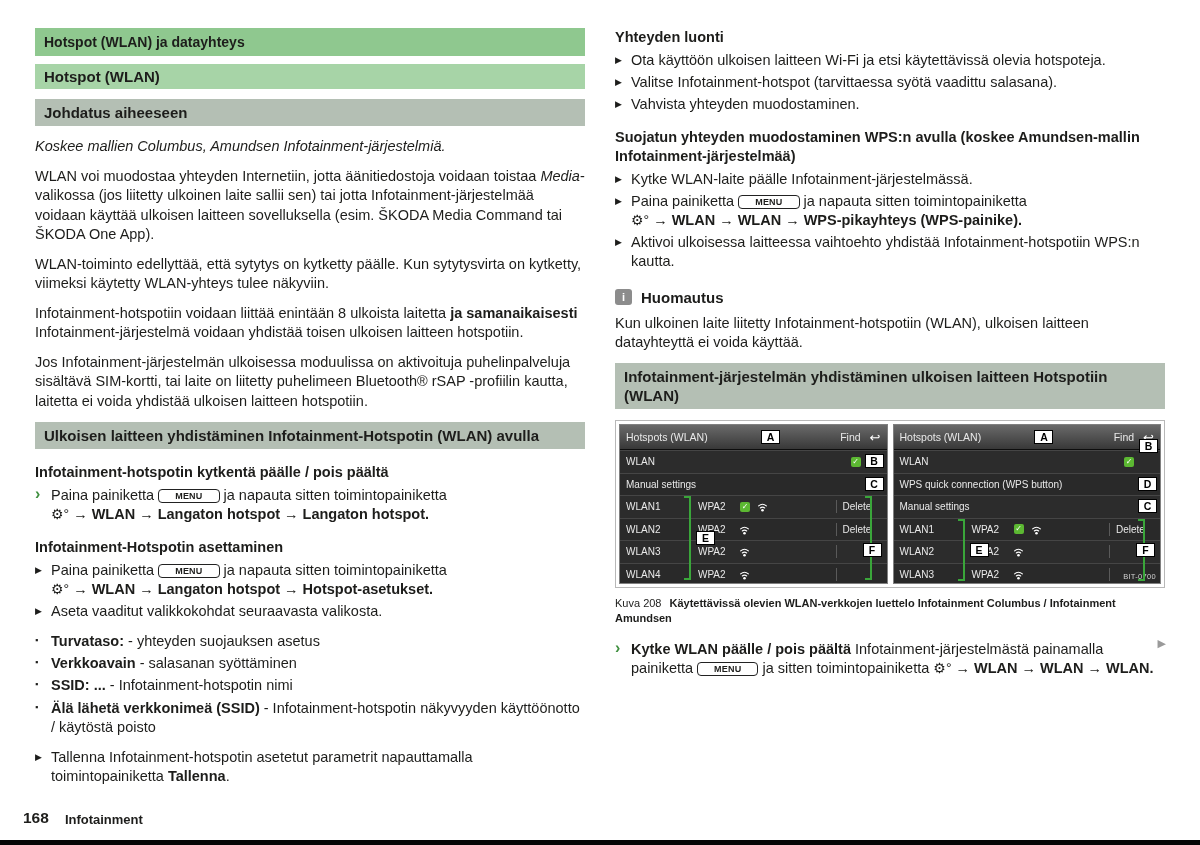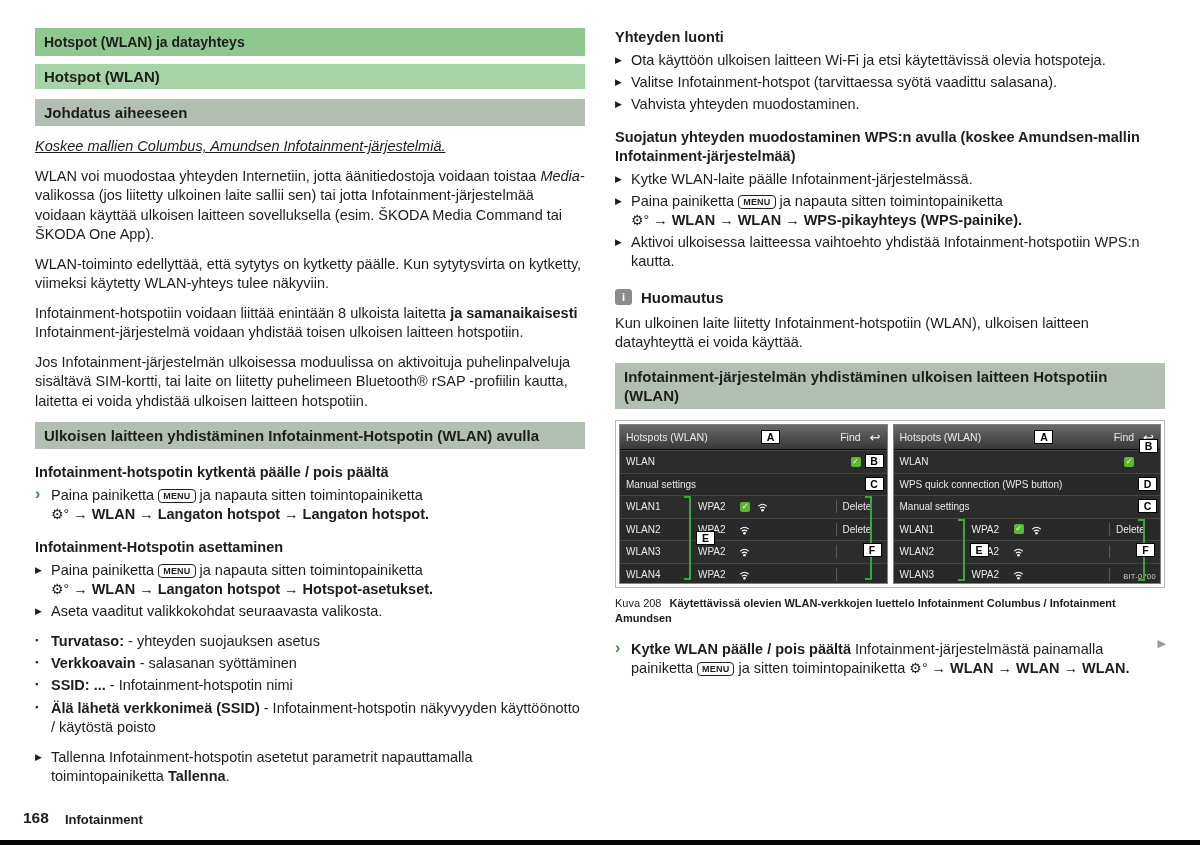--- a/index.html
+++ b/index.html
@@ -13,38 +13,38 @@
   .cols { display:flex; gap:30px; padding:28px 35px 0 35px; }
   .col { width:550px; flex:0 0 550px; }
 
   
   .h1bar { background:#8fc88f; font-weight:bold; font-size:14px; padding:6px 9px; margin-bottom:8px; }
   .h2bar { background:#a7d4a7; font-weight:bold; font-size:15px; padding:4px 9px; margin-bottom:10px; }
   .h3bar { background:#b4bfb4; font-weight:bold; font-size:15px; padding:4px 9px; line-height:1.28; margin:0 0 11px 0; }
   .mt { }
 
   p { font-size:14.5px; line-height:1.32; margin:0 0 11px 0; }
-  .italic { font-style:italic;text-decoration:underline; }
+  .italic { font-style:italic; }
   em { font-style:italic; }
   b, strong { font-weight:bold; }
 
   .sub { font-weight:bold; font-size:14.5px; line-height:1.3; margin:14px 0 4px 0; }
   .sub.first { margin-top:0; }
 
   
   .li { display:flex; font-size:14.5px; line-height:1.32; margin-bottom:3px; }
   .li .marker { flex:0 0 16px; }
   .li .body { flex:1; }
   .m-tri { font-size:9px; padding-top:4px; color:#1d1d1b; }
   .m-chev { font-size:16px; line-height:16px; font-weight:bold; color:#3f8f3f; }
   .m-sq { font-size:9px; padding-top:3px; }
 
   .key {
     display:inline-block; border:1.2px solid #222; border-radius:4px;
-    padding:0 4px; font-size:9px; font-weight:bold; line-height:12px;
+    padding:0 16px; font-size:9px; font-weight:bold; line-height:12px;
     vertical-align:1px; letter-spacing:0.2px;
   }
   .gear { font-size:14px; }
   .arr { margin:0 4px; }
 
   
   .note-head { display:flex; align-items:center; margin:17px 0 8px 0; }
   .note-icon {
     width:17px; height:16px; background:#8c8c8c; color:#fff; border-radius:3px;
     display:inline-flex; align-items:center; justify-content:center;

